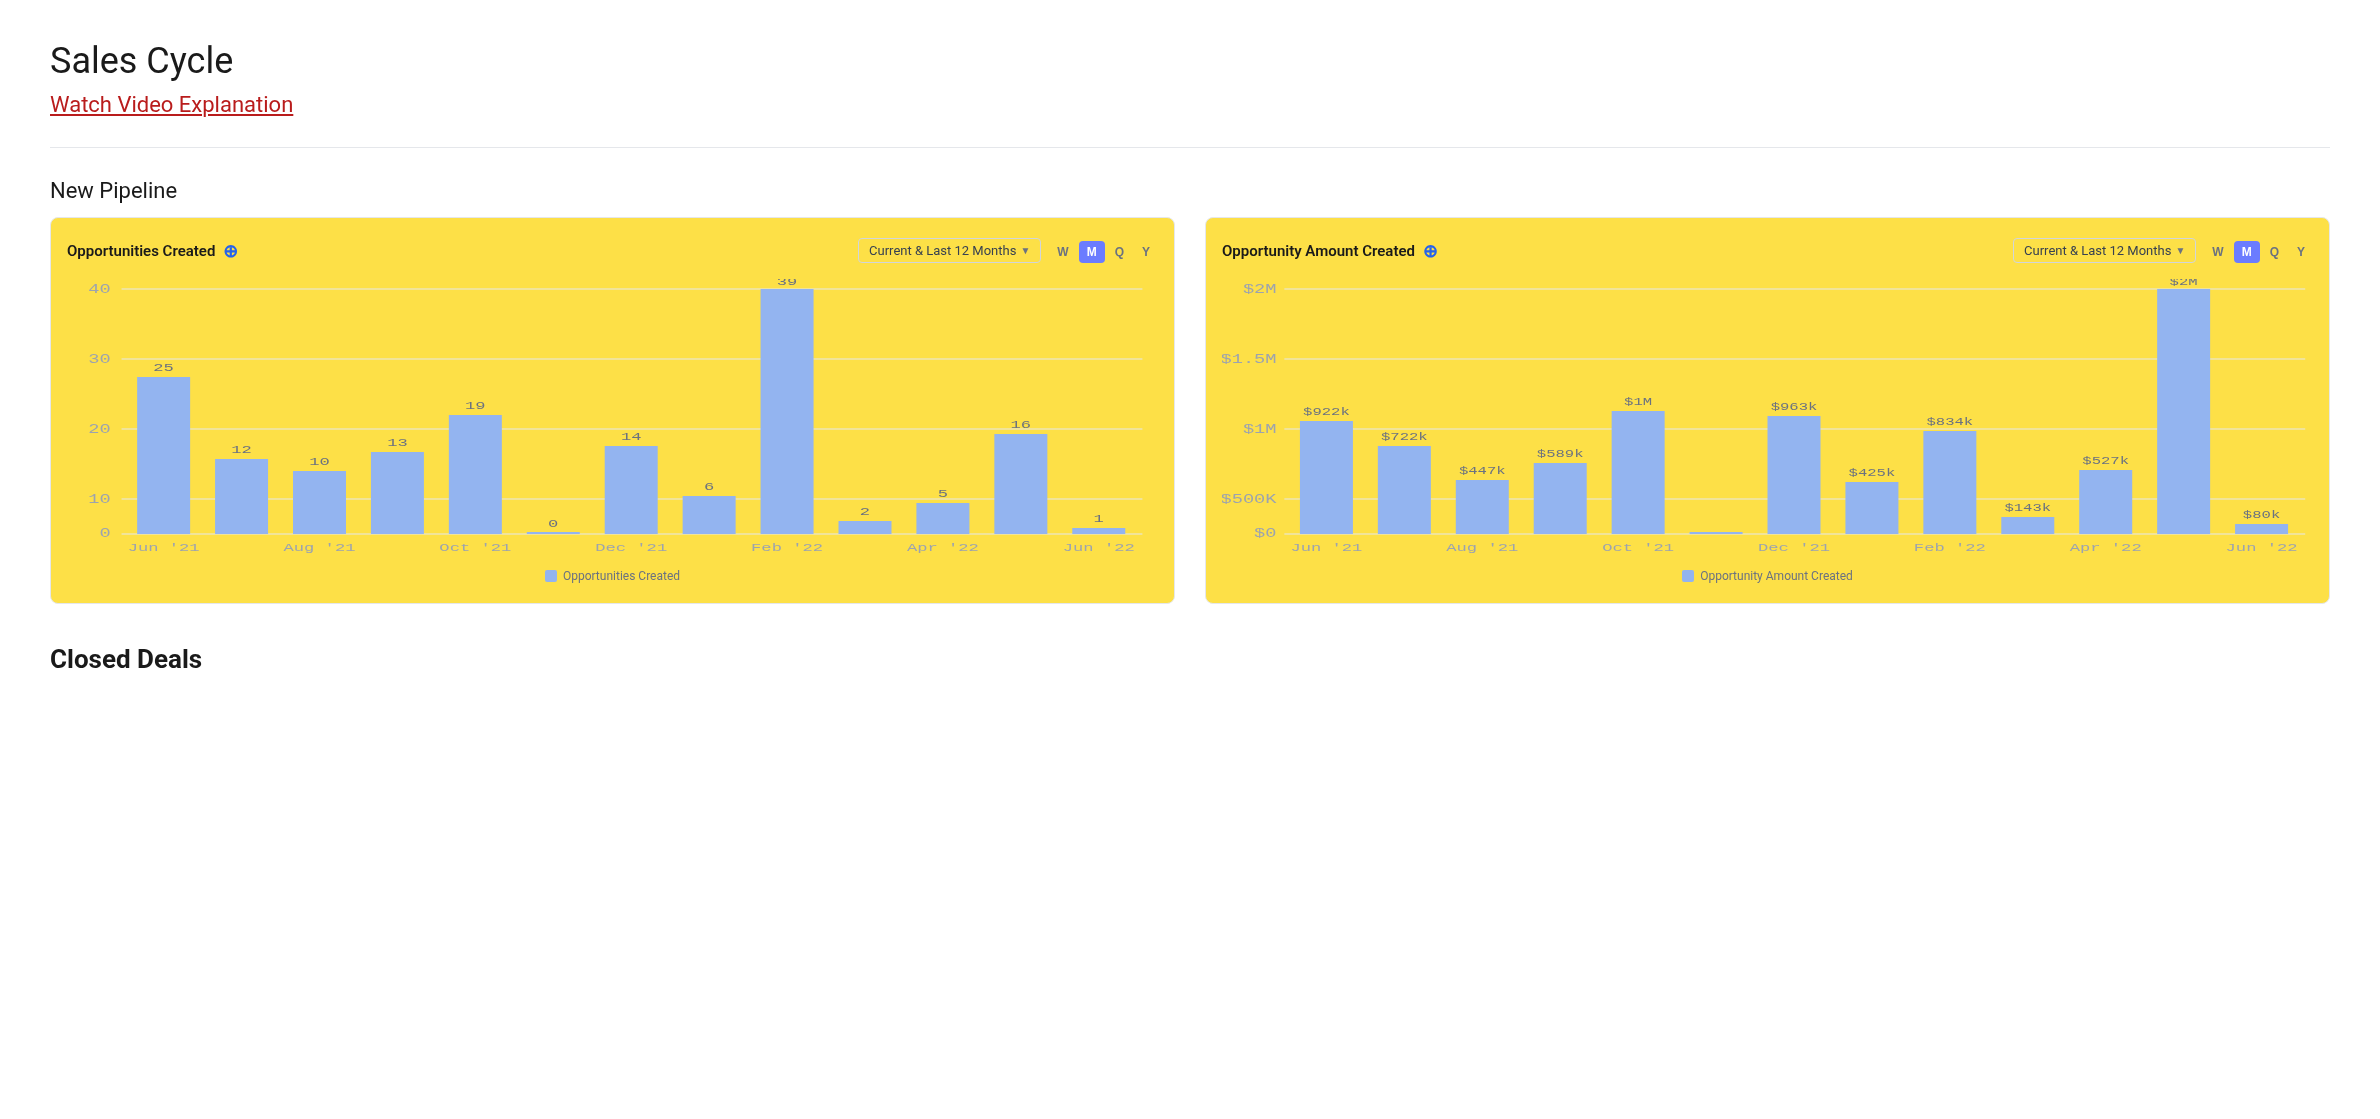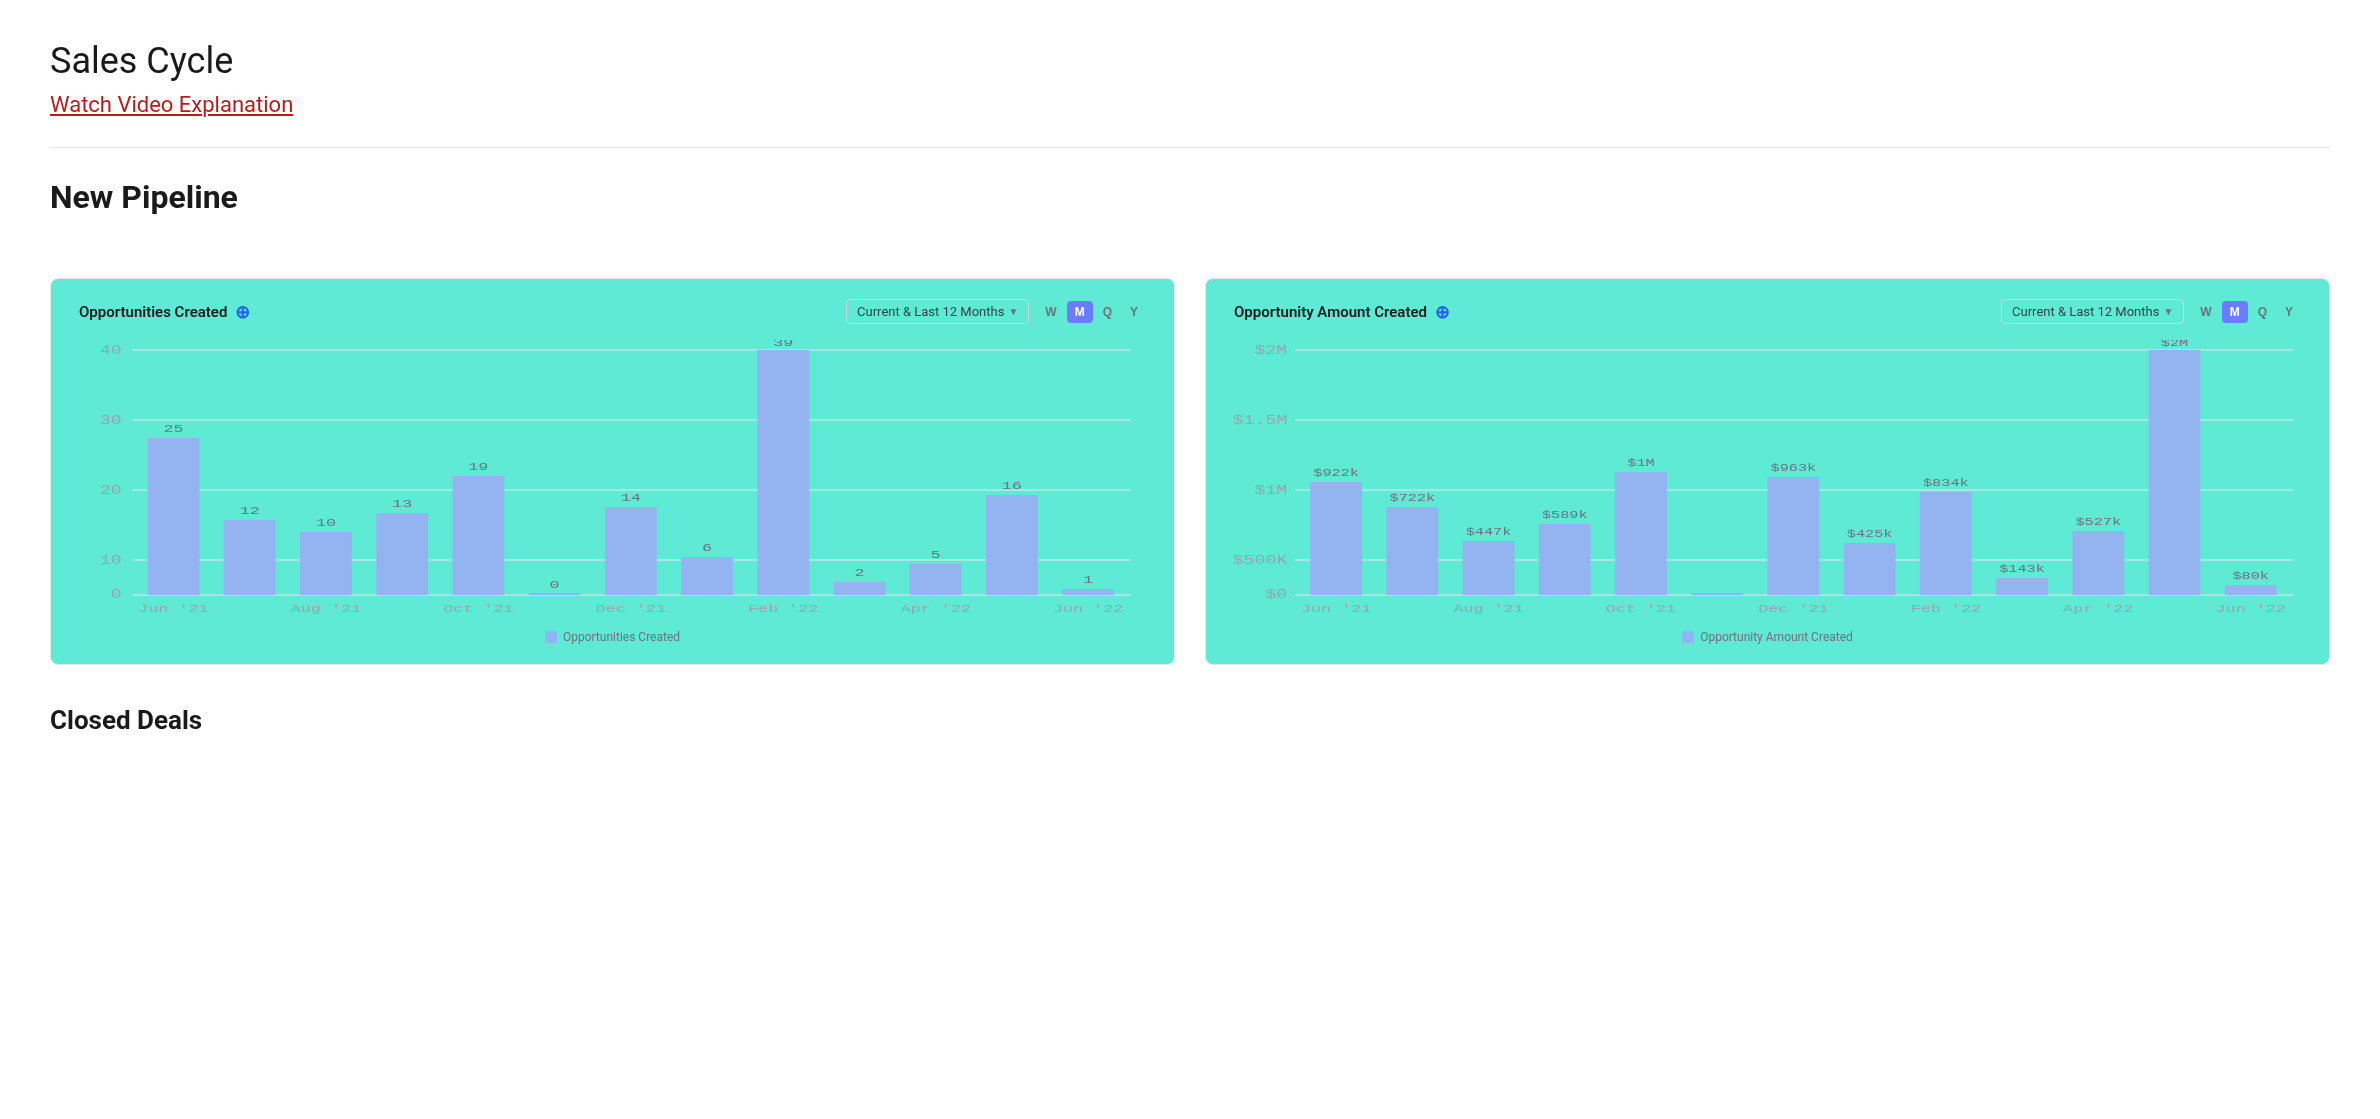--- a/index.html
+++ b/index.html
@@ -19,36 +19,35 @@
       text-decoration: underline;
       font-size: 22px;
       cursor: pointer;
     }
     .divider {
       border: none;
       border-top: 1px solid #e5e7eb;
       margin: 30px 0;
     }
     .section-title {
-      font-size: 32px;
-      font-weight: 700;
-      margin-bottom: 24px;
+      font-size: 22px;
+      font-weight: 400;
+      margin-bottom: 14px;
     }
     .charts-row {
       display: flex;
       gap: 30px;
       margin-bottom: 40px;
     }
     .chart-card {
       flex: 1;
       border: 1px solid #e5e7eb;
       border-radius: 8px;
-      padding: 20px 28px;
-      background: #5eead4;
-      margin-top: 38px;
+      padding: 20px 16px;
+      background: #fde047;
     }
     .chart-header {
       display: flex;
       align-items: center;
       justify-content: space-between;
       margin-bottom: 16px;
     }
     .chart-title-group {
       display: flex;
       align-items: center;
@@ -56,21 +55,21 @@
       font-size: 15px;
       font-weight: 600;
     }
     .chart-title-group .plus-icon {
       color: #2563eb;
       font-size: 18px;
       cursor: pointer;
     }
     .chart-controls {
       display: flex;
-      align-items: center;
+      align-items: flex-end;
       gap: 8px;
     }
     .period-dropdown {
       display: flex;
       align-items: center;
       gap: 4px;
       font-size: 13px;
       color: #374151;
       cursor: pointer;
       border: 1px solid #d1d5db;

